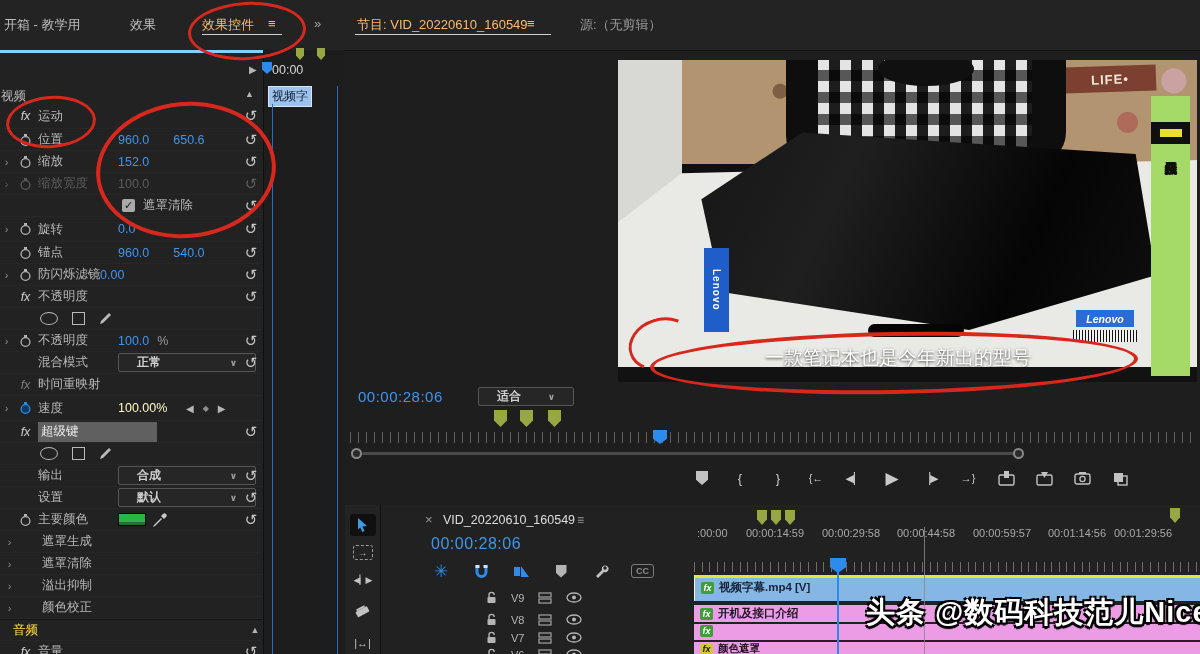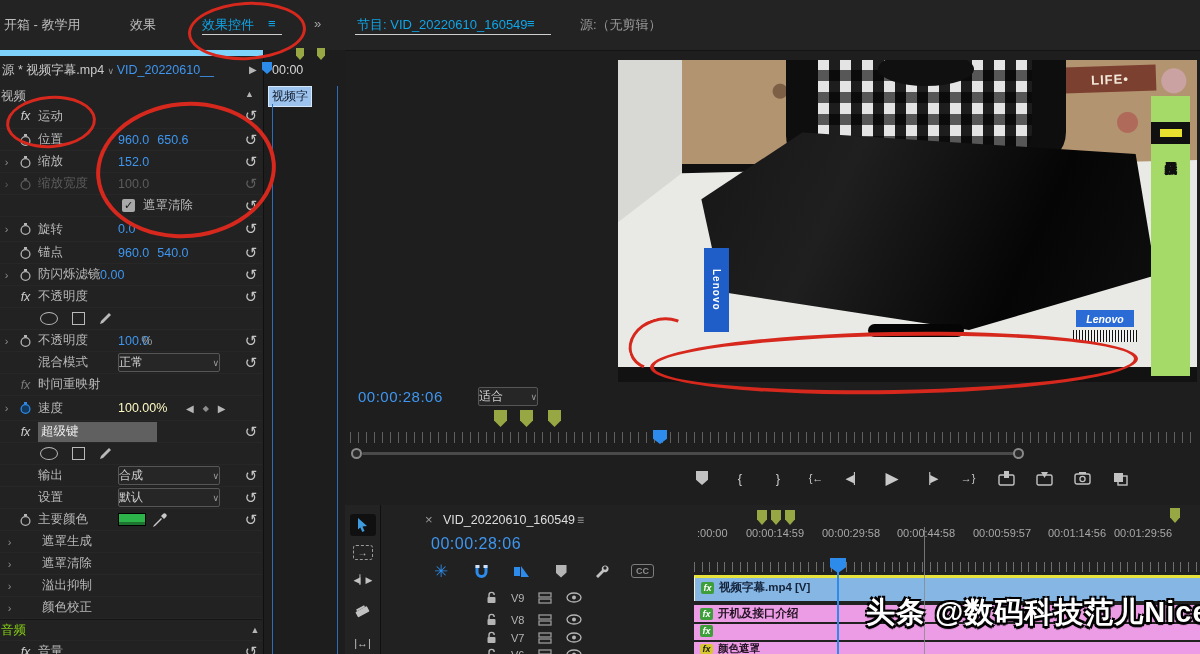--- a/index.html
+++ b/index.html
@@ -1,45 +1,45 @@
 <!DOCTYPE html>
 <html><head>
 <meta charset="utf-8">
 <style>
   html,body{margin:0;padding:0;}
   body{width:1200px;height:654px;position:relative;overflow:hidden;background:#1d1d1d;
        font-family:"Liberation Sans","DejaVu Sans",sans-serif;color:#c8c8c8;font-size:12px;}
   .abs{position:absolute;}
   
   .fx-panel{left:0;top:0;width:345px;height:654px;background:#222;border-right:1px solid #0c0c0c;}
-  .tabbar{left:0;top:0;width:345px;height:50px;background:#232323;border-bottom:6px solid #7dd3fc;}
+  .tabbar{left:0;top:0;width:345px;height:50px;background:#232323;border-bottom:3px solid #7dd3fc;}
   .tab{position:absolute;top:16px;font-size:13px;color:#bdbdbd;white-space:nowrap;cursor:default;}
-  .tab.active{color:#0ea5e9;}
+  .tab.active{color:#fdba74;}
   .underline{position:absolute;height:1px;background:#cfcfcf;}
   
   .fx-src{left:0;top:62px;color:#c9c9c9;font-size:12.5px;white-space:nowrap;}
   .fx-seq{color:#3e96f0;}
   .sec-head{position:absolute;left:0;width:262px;height:16px;color:#bdbdbd;font-size:12.5px;}
   .sec-arrow{position:absolute;right:8px;top:1px;font-size:9px;color:#b5b5b5;}
   
   .rows{left:0;top:104px;width:262px;}
   .erow{height:22px;display:flex;align-items:center;position:relative;color:#b9b9b9;
         font-size:12.5px;border-bottom:1px solid rgba(255,255,255,0.025);box-sizing:border-box;}
   .erow.tall{height:25px;}
   .chev{width:13px;text-align:center;color:#8d8d8d;font-size:11px;flex:none;}
   .eicon{width:25px;flex:none;display:flex;justify-content:center;align-items:center;}
   .fxg{font-style:italic;font-size:12.5px;color:#cfcfcf;}
   .elabel{white-space:nowrap;}
-  .evals{position:absolute;left:118px;display:flex;gap:8px;color:#3e96f0;}
+  .evals{position:absolute;left:118px;display:flex;gap:24px;color:#3e96f0;}
   .evals span{cursor:ew-resize;}
   .ereset{position:absolute;left:241px;width:20px;text-align:center;color:#c4c4c4;font-size:15px;cursor:pointer;}
   .dim,.dim *{color:#5c5c5c !important;}
   .eselect{position:absolute;left:118px;width:100px;height:17px;border:1px solid #565656;border-radius:2px;
            background:#262626;display:flex;align-items:center;justify-content:space-between;
-           padding:0 0;font-size:12px;color:#cfcfcf;cursor:pointer;}
+           padding:0 18px;font-size:12px;color:#cfcfcf;cursor:pointer;font-weight:bold;}
   .eselect .dd{font-size:9px;color:#9d9d9d;}
   .checkbox{width:13px;height:13px;background:#a9a9a9;color:#141414;font-size:11px;line-height:13px;
             text-align:center;border-radius:2px;margin:0 8px 0 0;cursor:pointer;}
   .swatch{width:26px;height:11px;background:#2cb34a;border:1px solid #000;box-shadow:inset 0 -3px 0 rgba(0,0,0,.35);cursor:pointer;}
   .hl-label{background:#606060;color:#ededed;padding:1px 78px 2px 3px;}
   .stopwatch{width:13px;height:14px;}
   .mask-ellipse{width:16px;height:11px;border:1.5px solid #b9b9b9;border-radius:50%;cursor:pointer;}
   .mask-rect{width:11px;height:11px;border:1.5px solid #b9b9b9;cursor:pointer;}
   .navkf{position:absolute;left:186px;color:#b5b5b5;font-size:10px;display:flex;gap:9px;align-items:center;}
   
@@ -131,25 +131,20 @@
 
   <div class="abs tabbar">
     <span class="tab" style="left:4px">开箱 - 教学用</span>
     <span class="tab" style="left:130px">效果</span>
     <span class="tab active" style="left:202px">效果控件</span>
     <span class="tab active menu-glyph" style="left:268px">≡</span>
     <div class="underline" style="left:202px;top:34px;width:80px"></div>
     <span class="tab" style="left:314px;color:#a5a5a5">»</span>
   </div>
 
-  <div class="abs fx-src" style="left:2px">
-    <span>源 * 视频字幕.mp4</span>
-    <span style="color:#8f8f8f;font-size:9px"> ∨ </span>
-    <span class="fx-seq">VID_20220610__</span>
-  </div>
   <span class="abs" style="left:249px;top:64px;color:#b5b5b5;font-size:10px">▶</span>
 
   <div class="abs sec-head" style="top:88px">
     <span style="margin-left:1px">视频</span>
     <span class="sec-arrow">▲</span>
   </div>
 
   <div class="abs rows">
 
     <div class="erow tall">
@@ -404,21 +399,21 @@
       <span style="width:26px"></span>
       <span class="elabel">溢出抑制</span>
     </div>
     <div class="erow">
       <span class="chev" style="margin-left:3px">›</span>
       <span style="width:26px"></span>
       <span class="elabel">颜色校正</span>
     </div>
 
     <div class="erow" style="border-top:1px solid #151515">
-      <span style="margin-left:1px;color:#84cc16">音频</span>
+      <span style="margin-left:13px;color:#fde047">音频</span>
       <span class="ereset" style="left:245px;font-size:9px;color:#b5b5b5">▲</span>
     </div>
 
     <div class="erow">
       <span class="chev"> </span>
       <span class="eicon">
           <span class="fxg">fx</span>
         </span>
       <span class="elabel">音量</span>
       <span class="ereset">↺</span>
@@ -455,20 +450,21 @@
       <div class="v-head"></div>
     </div>
     <div class="v-table"></div>
     <div class="v-box"></div>
     <div class="lenovo-side">
         <span>Lenovo</span>
       </div>
     <div class="v-handle"></div>
     <div class="lenovo-front">Lenovo</div>
     <div class="barcode"></div>
+    <div class="v-sub">一款笔记本也是今年新出的型号</div>
     <div class="v-botbar"></div>
     <div class="banner">
       <span class="vtext" style="font-size:16px;margin-top:14px;letter-spacing:2px">开箱</span>
       <div class="ybar-wrap">
           <div class="ybar"></div>
         </div>
       <span class="vtext" style="font-size:12.5px">开机及接口介绍</span>
     </div>
   </div>
 

